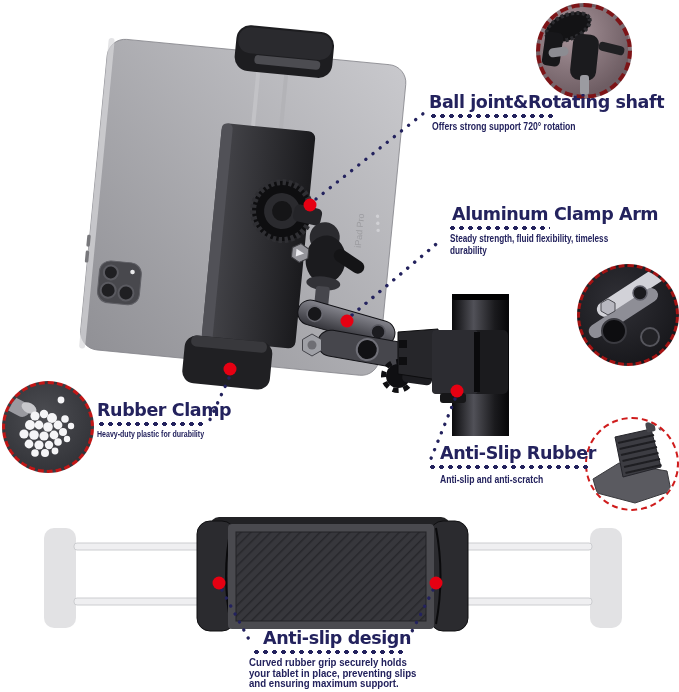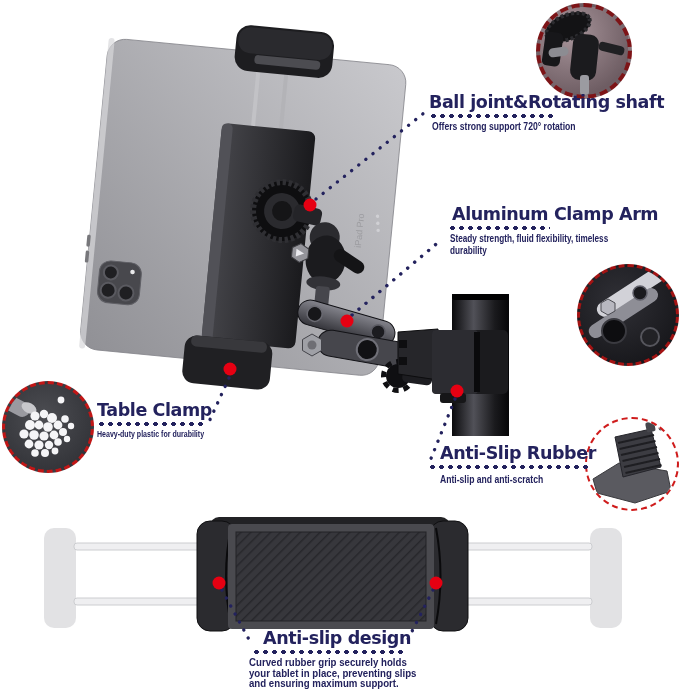--- a/index.html
+++ b/index.html
@@ -257,21 +257,21 @@
     <span class="callout-sub" style="font-size:10.5px;transform:scaleX(0.82);margin-left:3px;">Offers strong support  720° rotation</span>
   </div>
 
   <div class="callout" style="left:452px;top:205px;">
     <span class="callout-title">Aluminum Clamp Arm</span>
     <div class="dotline" style="width:102px;margin-left:-4px;"></div>
     <span class="callout-sub" style="font-size:10.5px;transform:scaleX(0.78);margin-left:-2px;">Steady strength, fluid flexibility, timeless durability</span>
   </div>
 
   <div class="callout" style="left:97px;top:401px;">
-    <span class="callout-title">Table Clamp</span>
+    <span class="callout-title">Rubber Clamp</span>
     <div class="dotline" style="width:108px;"></div>
     <span class="callout-sub" style="font-size:9.5px;transform:scaleX(0.74);">Heavy-duty plastic for durability</span>
   </div>
 
   <div class="callout" style="left:252px;top:629px;">
     <span class="callout-title" style="margin-left:11px;">Anti-slip design</span>
     <div class="dotline" style="width:152px;"></div>
     <span class="callout-sub" style="font-size:10.5px;line-height:10.5px;transform:scaleX(0.92);margin-left:-3px;">Curved rubber grip securely holds
 your tablet in place, preventing slips
 and ensuring maximum support.</span>

